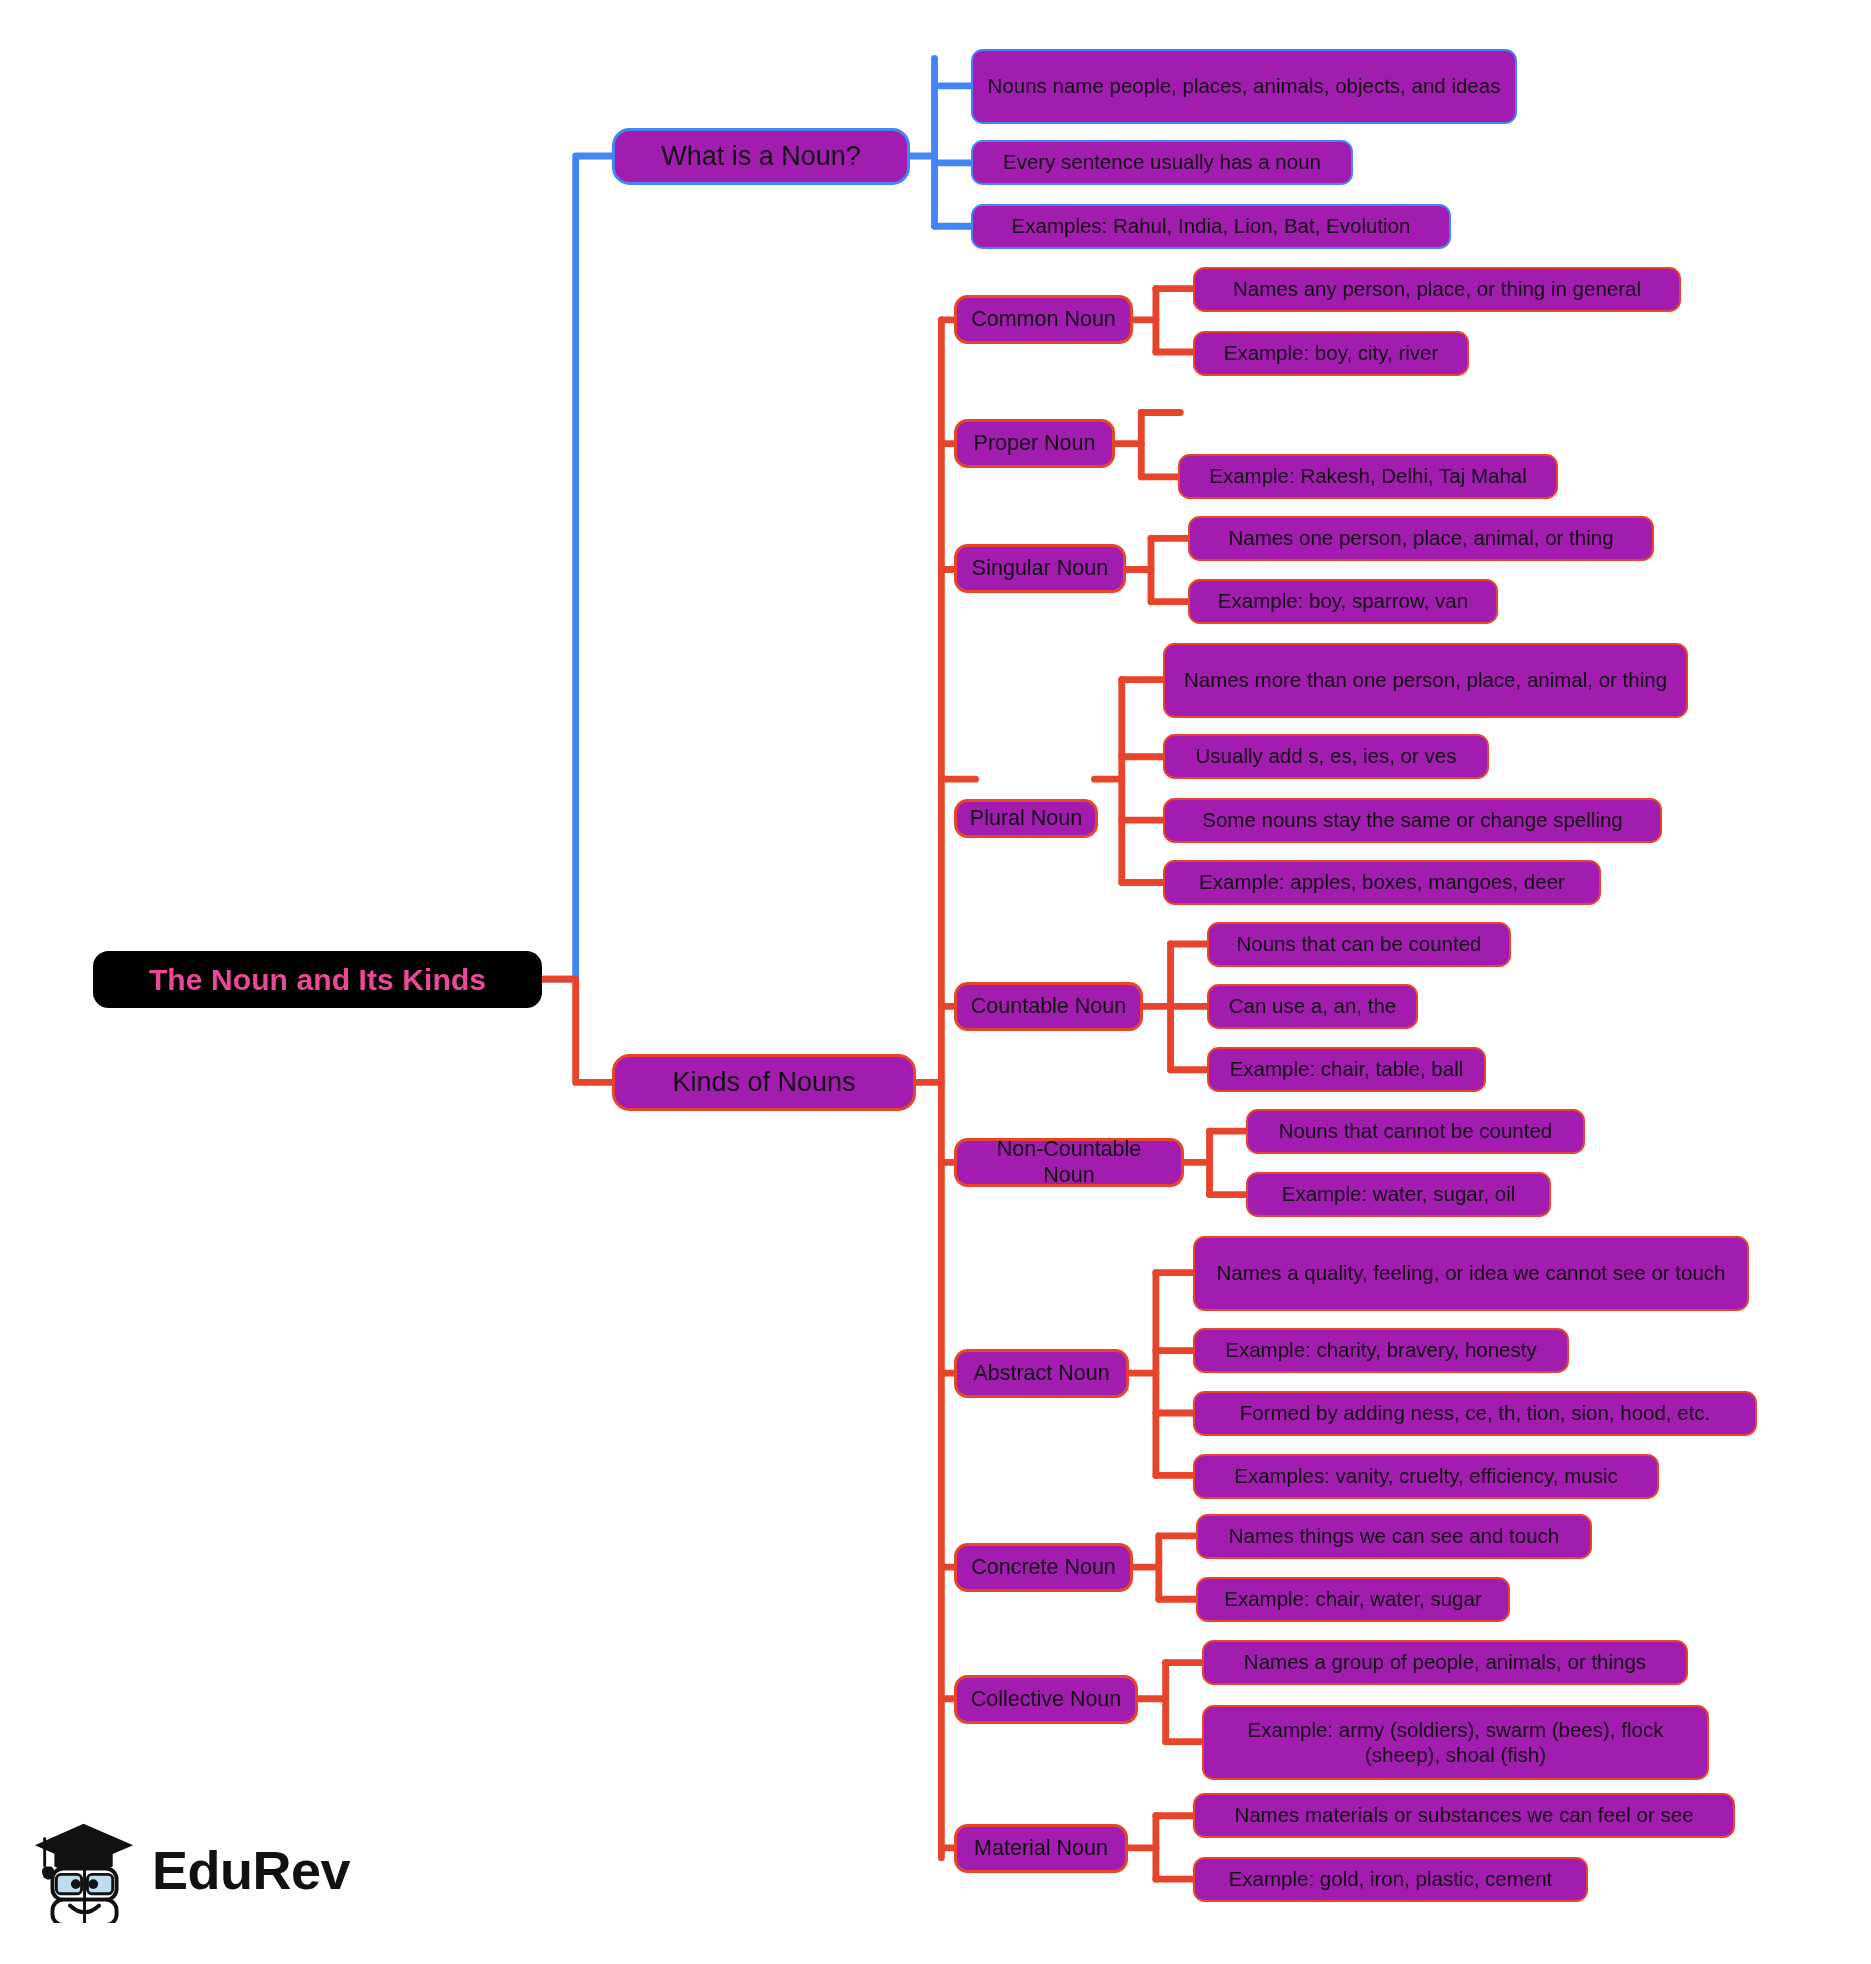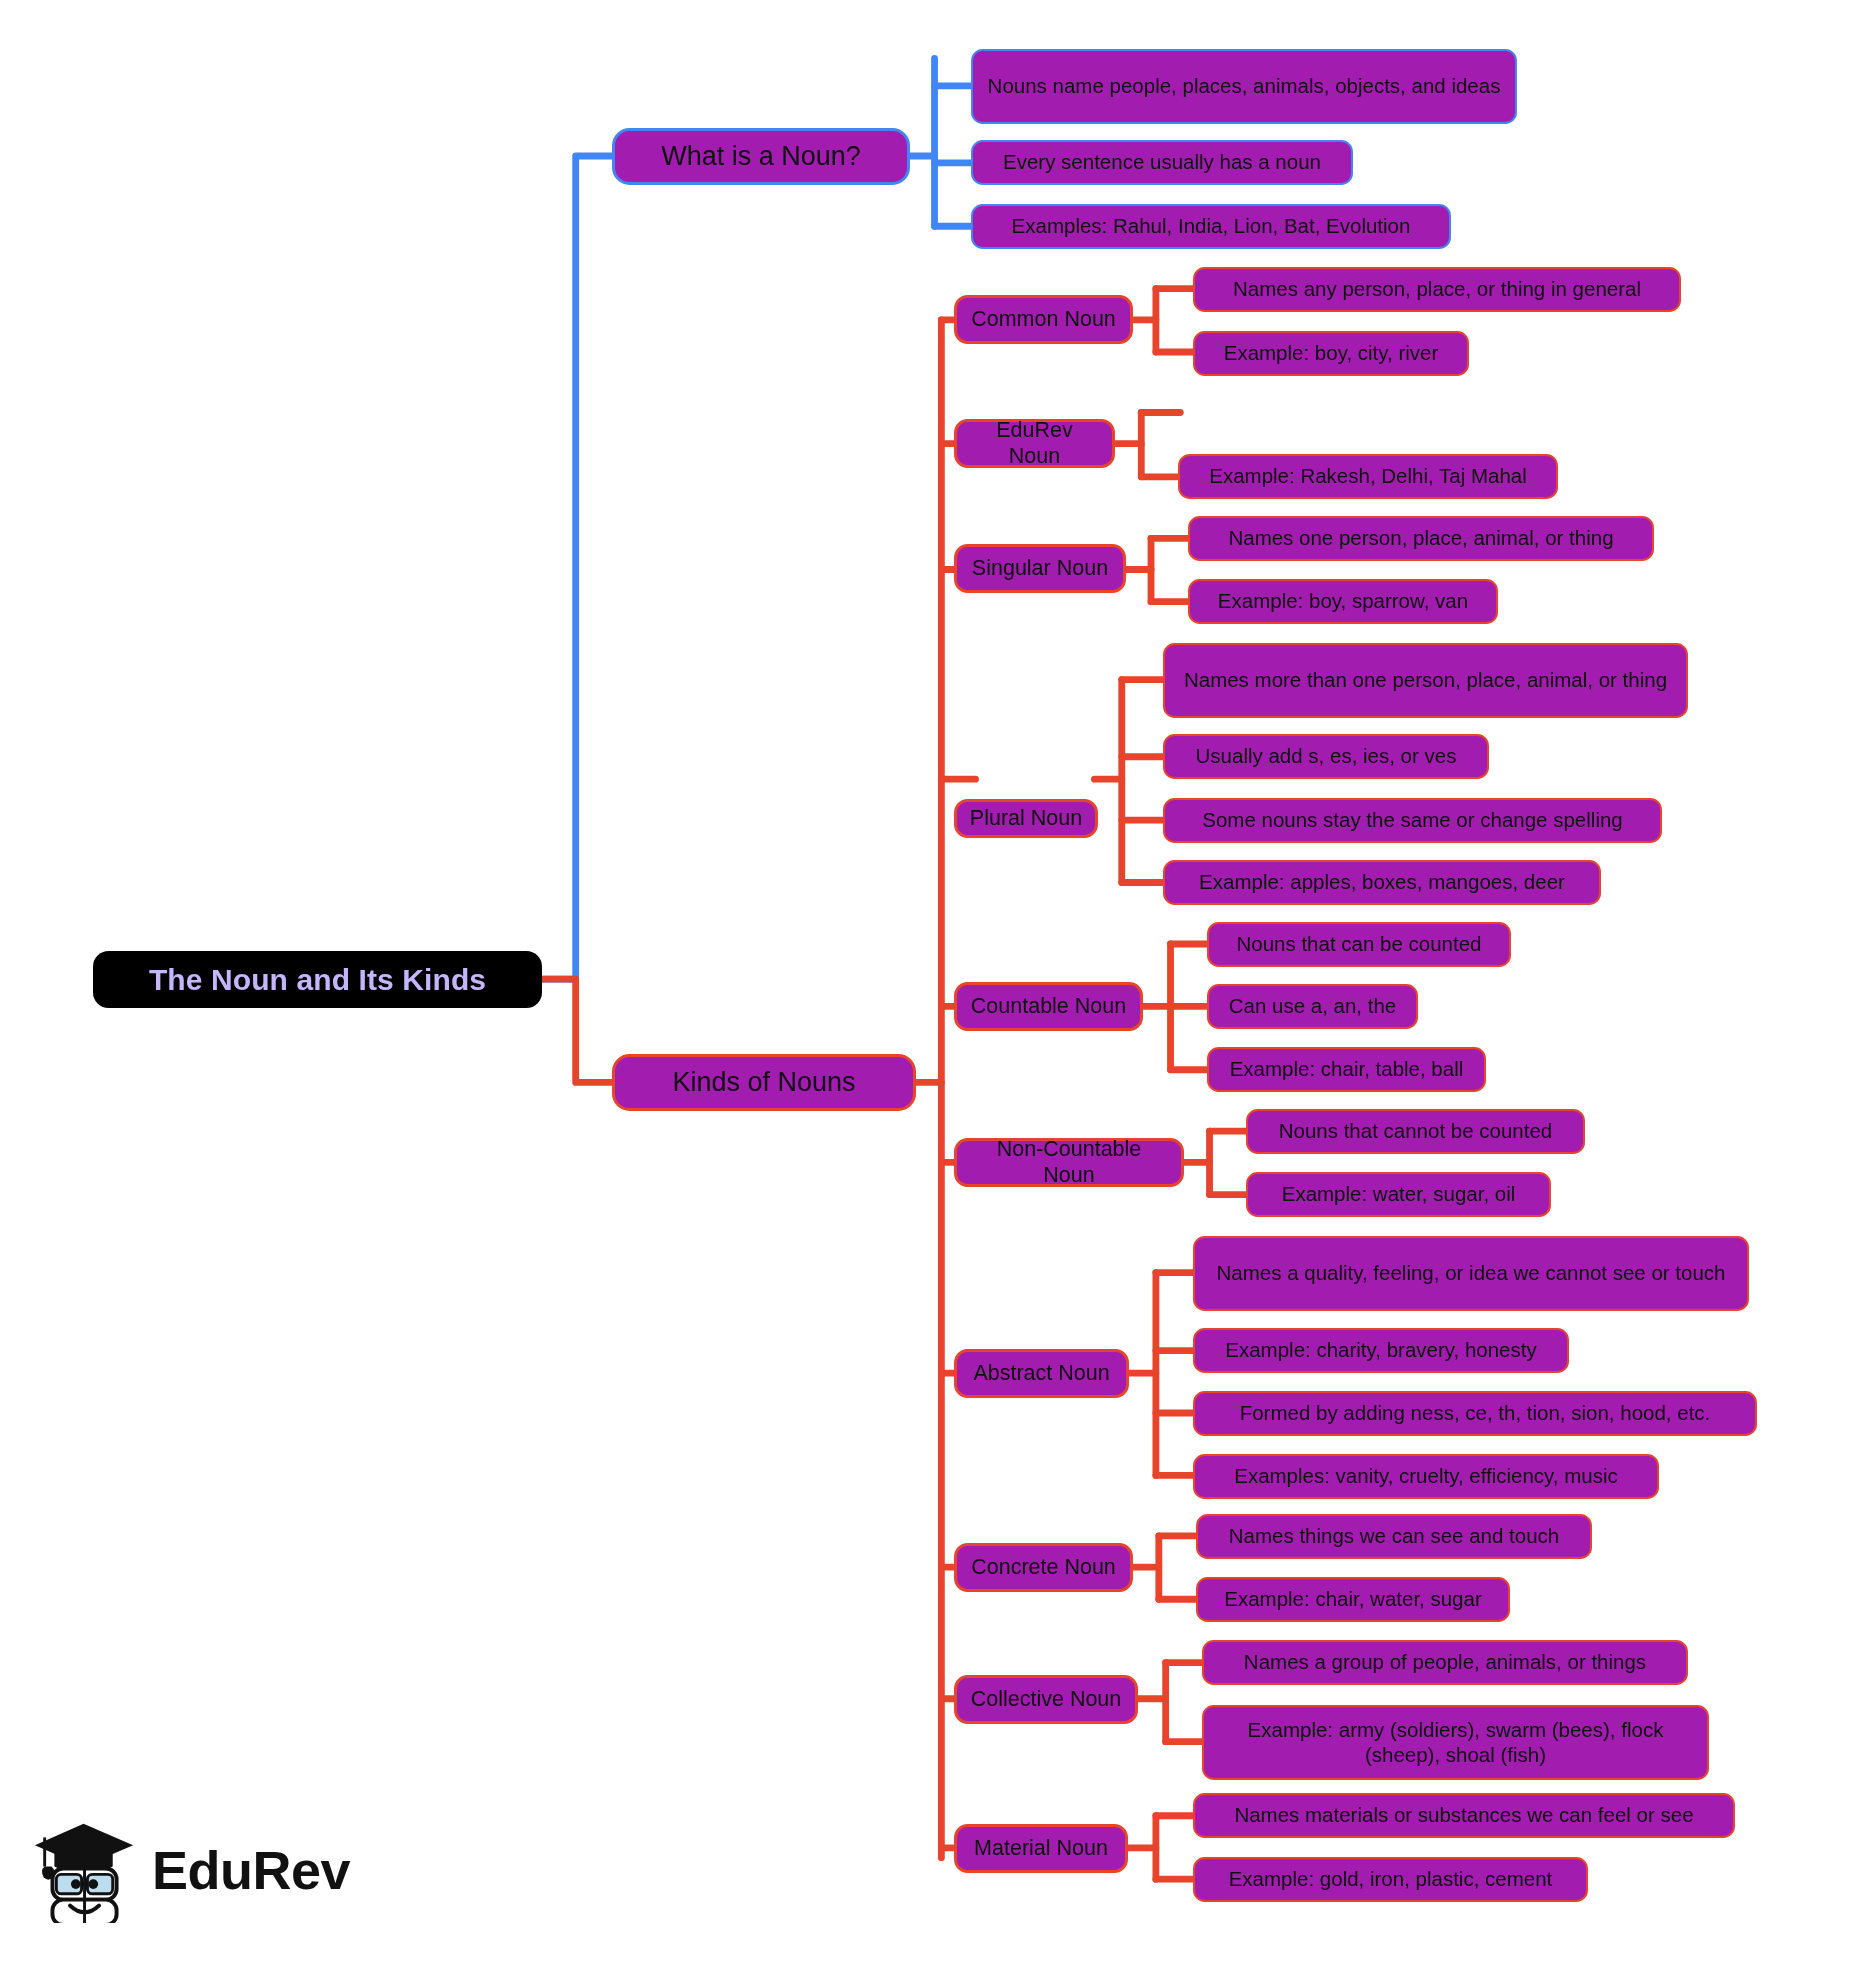--- a/index.html
+++ b/index.html
@@ -10,21 +10,21 @@
   }
   #canvas{position:absolute;left:0;top:0;width:1872px;height:1964px;}
   svg.links{position:absolute;left:0;top:0;width:1872px;height:1964px;pointer-events:none;}
 
   .node{position:absolute;box-sizing:border-box;display:flex;align-items:center;
         justify-content:center;text-align:center;background:#a21caf;color:#101010;
         line-height:1.18;}
 
   
   .root{
-    background:#000000;color:#c4b5fd;border-radius:15.6px;font-weight:bold;
+    background:#000000;color:#ec4899;border-radius:15.6px;font-weight:bold;
     font-size:30px;letter-spacing:0.1px;padding:0 21.5px;
   }
   
   .branch{border-radius:17.6px;border:3.9px solid #e8432b;font-size:27px;padding:0 13.7px;}
   .branch.blue{border-color:#4285f4;}
   
   .kind{border-radius:13.7px;border:3.9px solid #e8432b;font-size:21.5px;padding:0 11.7px;}
   
   .leaf{border-radius:11.7px;border:2.9px solid #e8432b;font-size:20.5px;padding:0 11.7px;}
   .leaf.blue{border-color:#4285f4;}
@@ -148,21 +148,21 @@
     <span>Common Noun</span>
   </div>
   <div class="node leaf" style="left:1193px;top:267px;width:488px;height:45px;">
     <span>Names any person, place, or thing in general</span>
   </div>
   <div class="node leaf" style="left:1193px;top:331px;width:276px;height:45px;">
     <span>Example: boy, city, river</span>
   </div>
 
   <div class="node kind" style="left:954px;top:419px;width:161px;height:49px;">
-    <span>EduRev Noun</span>
+    <span>Proper Noun</span>
   </div>
   <div class="node leaf" style="left:1178px;top:454px;width:380px;height:45px;">
     <span>Example: Rakesh, Delhi, Taj Mahal</span>
   </div>
 
   <div class="node kind" style="left:954px;top:544px;width:172px;height:49px;">
     <span>Singular Noun</span>
   </div>
   <div class="node leaf" style="left:1188px;top:516px;width:466px;height:45px;">
     <span>Names one person, place, animal, or thing</span>

